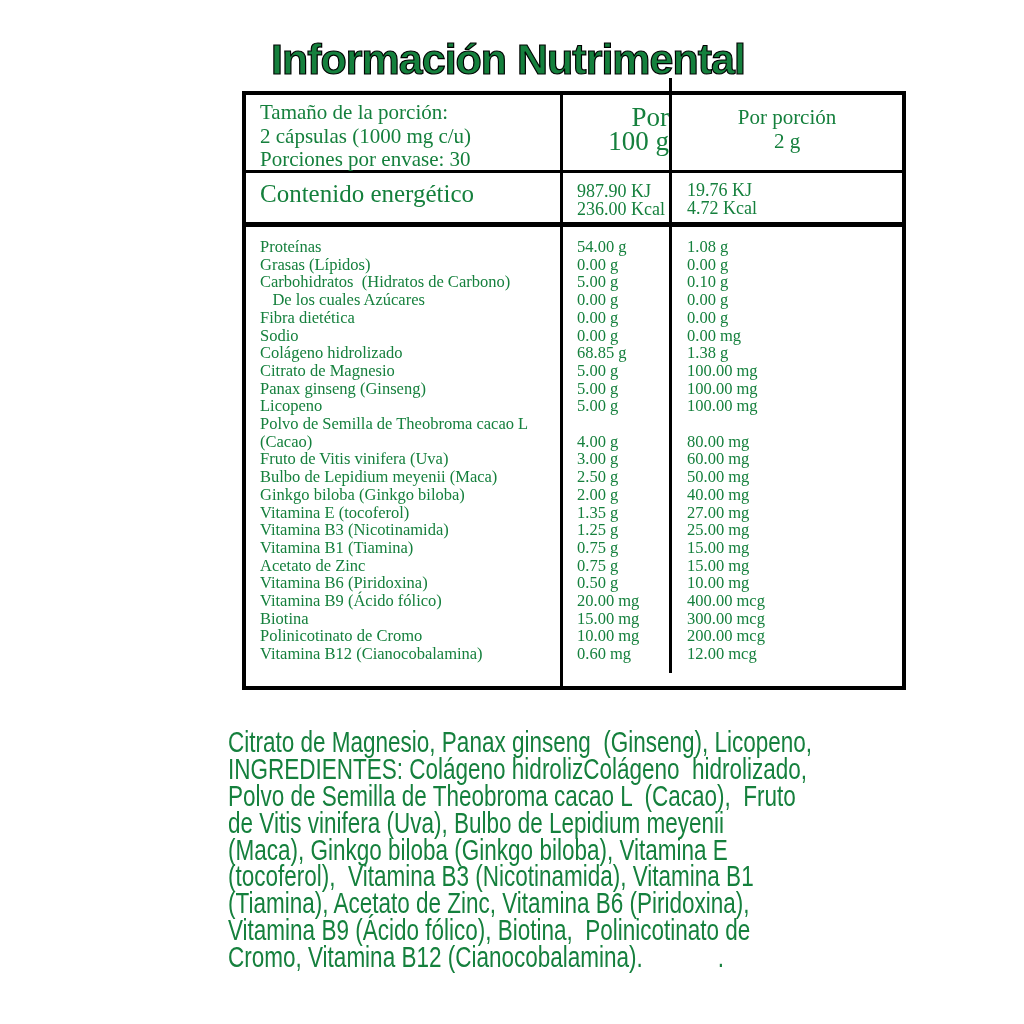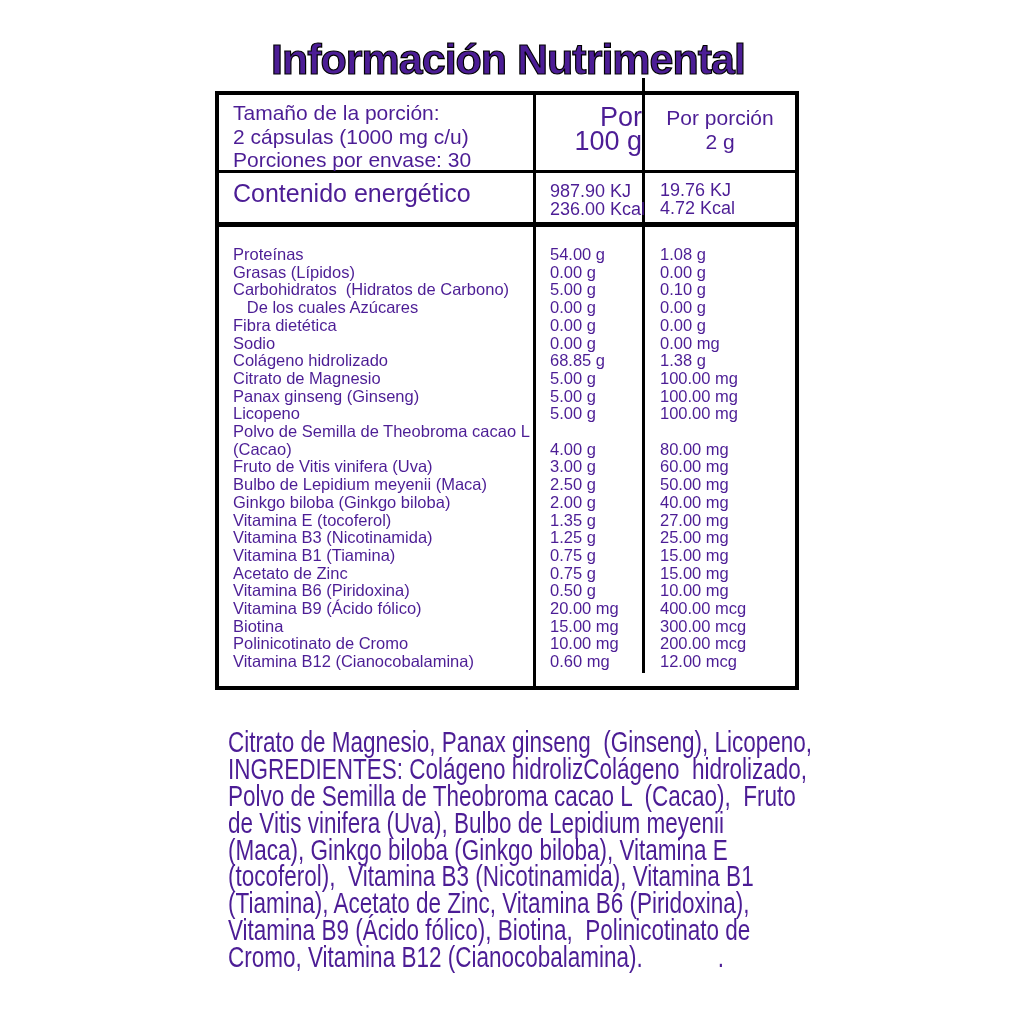--- a/index.html
+++ b/index.html
@@ -1,31 +1,31 @@
 <!DOCTYPE html>
 <html><head>
 <meta charset="utf-8">
 <style>
   html, body { margin: 0; padding: 0; background: #ffffff; }
   * { box-sizing: border-box; }
   .page {
     position: relative; width: 1024px; height: 1024px;
-    background: #ffffff; color: #4c1d95;
+    background: #ffffff; color: #15803d;
     font-family: "Liberation Sans", "DejaVu Sans", sans-serif;
     overflow: hidden;
   }
   .title {
     position: absolute; left: 230px; top: 36px; width: 556px;
     text-align: center; font-size: 43px; line-height: 46px;
     font-weight: bold; letter-spacing: -1px;
     -webkit-text-stroke: 1.2px #000; white-space: nowrap;
   }
   .ntable {
-    position: absolute; left: 215px; top: 91px;
-    width: 584px; height: 599px; border: 4px solid #000;
+    position: absolute; left: 242px; top: 91px;
+    width: 664px; height: 599px; border: 4px solid #000; font-family: Liberation Serif, serif;
   }
   .vsep { position: absolute; width: 3px; background: #000; }
   .vsep1 { left: 314px; top: 0; bottom: 0; }
   .vsep2 { left: 423px; top: -17px; bottom: 13px; }
   .hsep { position: absolute; left: 0; right: 0; background: #000; }
   .hsep1 { top: 75px; height: 3px; }
   .hsep2 { top: 127px; height: 5px; }
 
   .hdr-serving {
     position: absolute; left: 14px; top: 6px;
@@ -41,21 +41,21 @@
   }
 
   .en-label {
     position: absolute; left: 14px; top: 86px;
     font-size: 25px; line-height: 25px; white-space: nowrap;
   }
   .en-v { position: absolute; font-size: 18px; line-height: 17.5px; white-space: pre; }
   .en-v100 { left: 331px; top: 88px; }
   .en-vpor { left: 441px; top: 87px; }
 
-  .rows { position: absolute; left: 0; right: 0; top: 132px; padding-top: 19px; }
+  .rows { position: absolute; left: 0; right: 0; top: 132px; padding-top: 11px; }
   .nrow { display: flex; align-items: flex-end; font-size: 16.5px; line-height: 17.7px; }
   .nrow .c1 { width: 317px; padding-left: 14px; white-space: pre; }
   .nrow .c2 { width: 115px; padding-left: 14px; white-space: pre; }
   .nrow .c3 { flex: 1; padding-left: 9px; white-space: pre; }
 
   .ingredients { position: absolute; left: 228px; top: 729px; }
   .iline { height: 26.9px; }
   .iscale {
     display: inline-block; transform: scaleX(0.75); transform-origin: 0 50%;
     font-size: 30px; line-height: 26.9px; white-space: pre;

